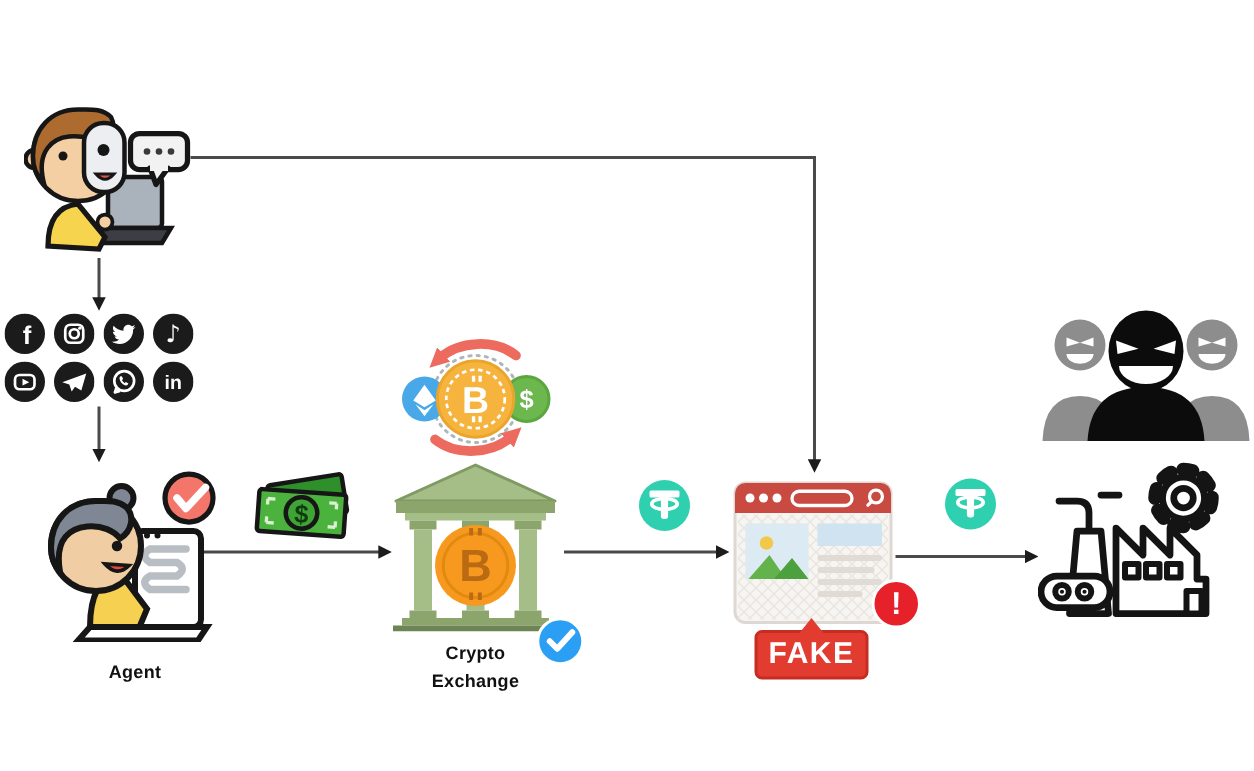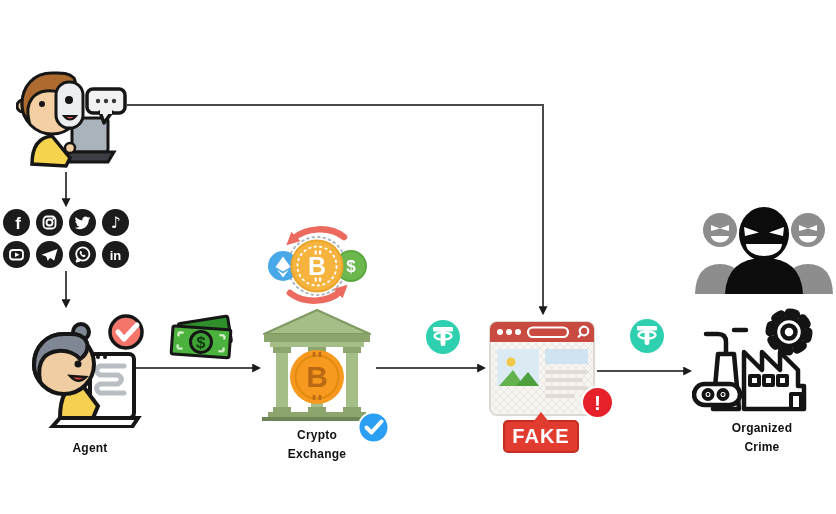--- a/index.html
+++ b/index.html
@@ -287,15 +287,14 @@
       <circle cx="31" cy="92.5" r="4.5" stroke-width="4"></circle>
       <circle cx="16" cy="92.5" r="1.4" fill="#141414" stroke="none"></circle>
       <circle cx="31" cy="92.5" r="1.4" fill="#141414" stroke="none"></circle>
       <path d="M52,107 V50 L70,68 V50 L88,68 V50 L106,68 V84 H112 V107 Z" stroke-width="4.5"></path>
       <rect x="58" y="74" width="9" height="9" stroke-width="4"></rect>
       <rect x="72" y="74" width="9" height="9" stroke-width="4"></rect>
       <rect x="86" y="74" width="9" height="9" stroke-width="4"></rect>
       <rect x="99" y="92" width="10" height="15" stroke-width="4"></rect>
     </g>
   </svg>
-  <div class="lbl" style="left:716px;top:419px;width:92px">Organized Crime</div>
 
 </div>
 
 </body></html>

